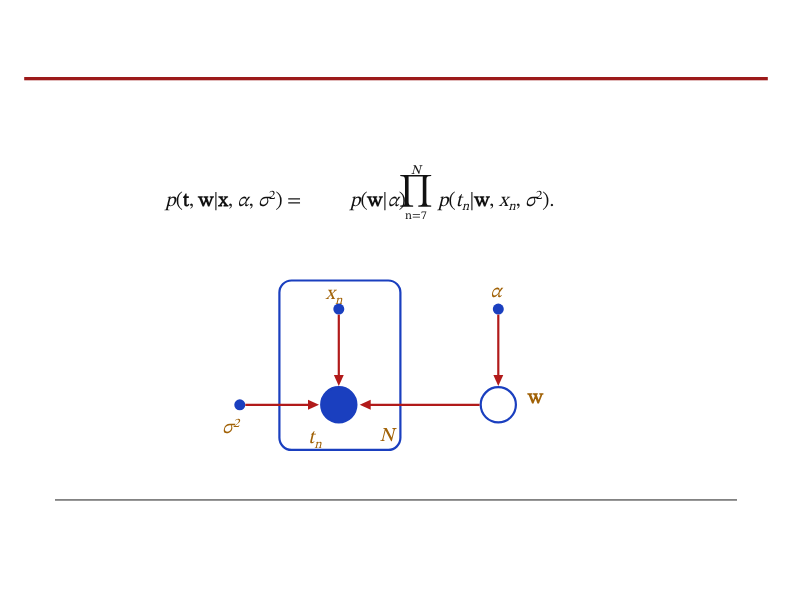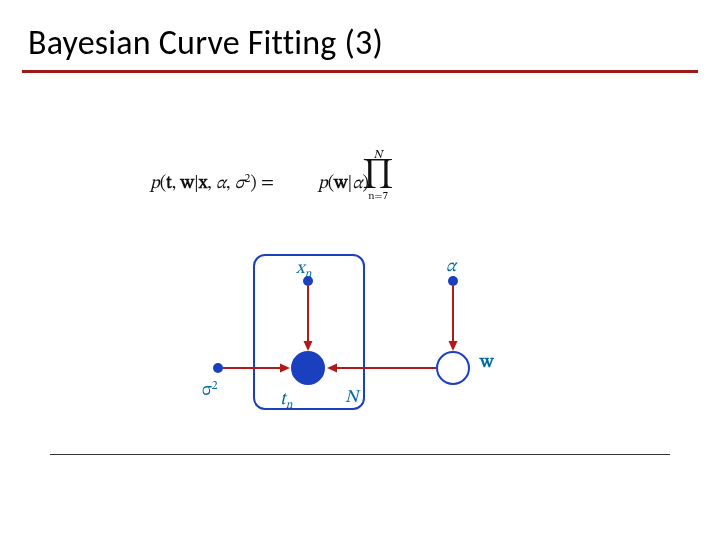--- a/index.html
+++ b/index.html
@@ -115,21 +115,21 @@
 
   
   .gm {
     position: absolute;
     left: 200px;
     top: 244px;
     width: 340px;
     height: 190px;
     font-family: "Cambria Math", "STIX Two Math", "Times New Roman", serif;
     font-size: 18px;
-    color: #0369a1;
+    color: #a16207;
   }
   .plate {
     position: absolute;
     left: 53px;
     top: 10px;
     width: 112px;
     height: 156px;
     border: 2px solid #1a3fbf;
     border-radius: 12px;
     box-sizing: border-box;
@@ -175,36 +175,38 @@
   }
   svg.arrows polygon {
     fill: #b11a1a;
   }
 </style>
 </head>
 <body>
 
 <div class="slide">
 
-  <div class="title">Bayesian Curve Fitting (3)</div>
   <div class="title-underline"></div>
 
 
   <div class="eq">
     <span class="lhs">
       <span class="mi">p</span><span>(</span><span class="bf">t</span><span>, </span><span class="bf">w</span><span>|</span><span class="bf">x</span><span>, </span><span class="mi">α</span><span>, </span><span class="mi">σ</span><span class="sup">2</span><span>) = </span>
     </span>
     <span class="rhs1">
       <span class="mi">p</span><span>(</span><span class="bf">w</span><span>|</span><span class="mi">α</span><span>)</span>
     </span>
     <span class="prod">
       <span class="upper">N</span>
       <span class="sym">∏</span>
       <span class="lower">n=7</span>
     </span>
+    <span class="rhs2">
+      <span class="mi">p</span><span>(</span><span class="mi">t</span><span class="sub mi">n</span><span>|</span><span class="bf">w</span><span>, </span><span class="mi">x</span><span class="sub mi">n</span><span>, </span><span class="mi">σ</span><span class="sup">2</span><span>).</span>
+    </span>
   </div>
 
   <div class="gm">
 
     <div class="plate"></div>
 
     <div class="dot" style="left:103px; top:32px;"></div>
     <div class="lbl" style="left:96px; top:13px; font-style:italic;">
       <span>x</span><span class="sub">n</span>
     </div>
@@ -214,21 +216,21 @@
       <span>t</span><span class="sub">n</span>
     </div>
 
     <div class="dot" style="left:248px; top:32px;"></div>
     <div class="lbl mi" style="left:246px; top:11px;">α</div>
 
     <div class="node" style="left:236px; top:107px;"></div>
     <div class="lbl bf" style="left:280px; top:107px;">w</div>
 
     <div class="dot" style="left:13px; top:119px;"></div>
-    <div class="lbl" style="left:2px; top:135px; text-align:right;">
+    <div class="lbl" style="left:2px; top:135px; font-style:italic;text-align:right;">
       <span>σ</span><span class="sup">2</span>
     </div>
 
     <div class="plateN" style="left:145px; top:142px;">N</div>
 
     <svg class="arrows" viewBox="0 0 340 190">
 
       <line x1="108" y1="42" x2="108" y2="99"></line>
       <polygon points="108,107 103.5,97 112.5,97"></polygon>
 

